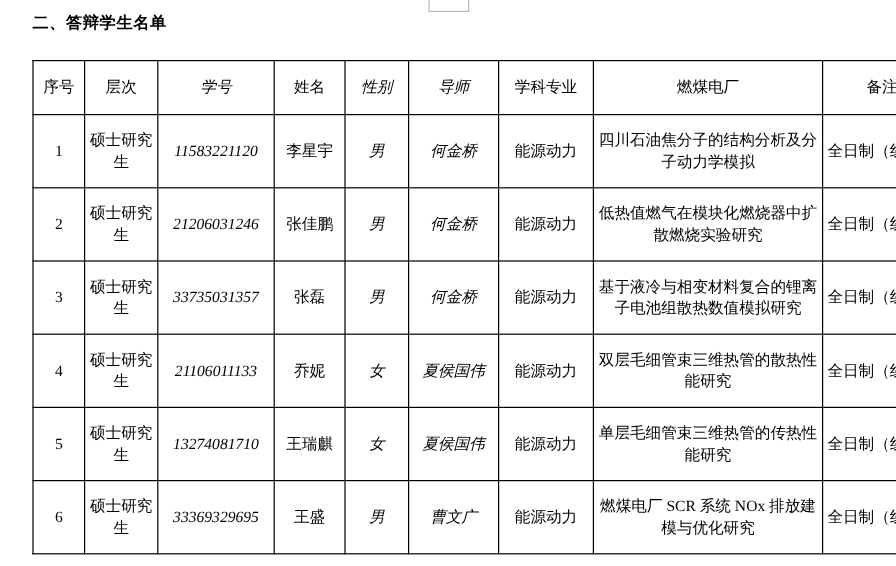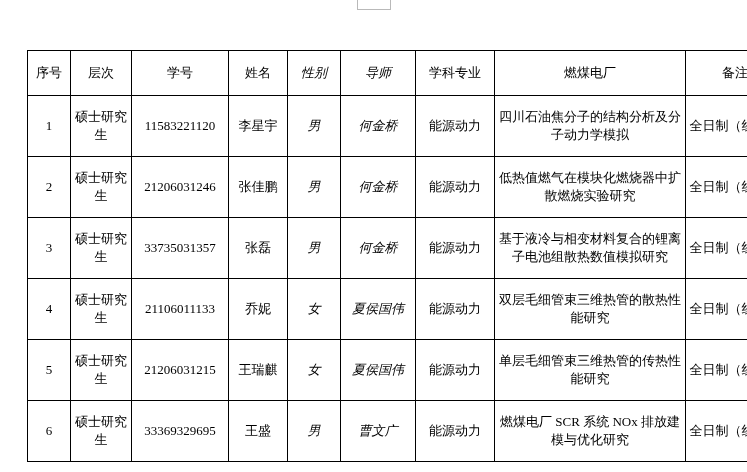--- a/index.html
+++ b/index.html
@@ -63,40 +63,41 @@
   }
   table.roster thead th {
     height: 40px;
     font-weight: normal;
   }
   table.roster tbody td {
     height: 56px;
   }
   .c-seq      { width: 36px; }
   .c-level    { width: 54px; }
-  .c-id       { width: 90px; }
+  .c-id       { width: 90px; font-style: italic; }
   .c-name     { width: 52px; }
   .c-gender   { width: 46px; font-style: italic; }
   .c-advisor  { width: 68px; font-style: italic; }
   .c-major    { width: 72px; }
   .c-title    { width: 184px; }
   .c-remark   { width: 92px; }
   .thesis-cell {
     text-align: center;
     padding-left: 6px;
     padding-right: 6px;
   }
 </style>
 </head>
 <body>
 
 <div class="page">
 
   <div class="top-stub"></div>
 
+  <div class="section-title">二、答辩学生名单</div>
 
   <table class="roster">
     <thead>
       <tr>
         <th class="c-seq">序号</th>
         <th class="c-level">层次</th>
         <th class="c-id">学号</th>
         <th class="c-name">姓名</th>
         <th class="c-gender">性别</th>
         <th class="c-advisor">导师</th>
@@ -146,21 +147,21 @@
         <td class="c-name">乔妮</td>
         <td class="c-gender">女</td>
         <td class="c-advisor">夏侯国伟</td>
         <td class="c-major">能源动力</td>
         <td class="c-title thesis-cell">双层毛细管束三维热管的散热性能研究</td>
         <td class="c-remark">全日制（线下）</td>
       </tr>
       <tr>
         <td class="c-seq">5</td>
         <td class="c-level">硕士研究生</td>
-        <td class="c-id">21206031215</td>
+        <td class="c-id">13274081710</td>
         <td class="c-name">王瑞麒</td>
         <td class="c-gender">女</td>
         <td class="c-advisor">夏侯国伟</td>
         <td class="c-major">能源动力</td>
         <td class="c-title thesis-cell">单层毛细管束三维热管的传热性能研究</td>
         <td class="c-remark">全日制（线下）</td>
       </tr>
       <tr>
         <td class="c-seq">6</td>
         <td class="c-level">硕士研究生</td>

